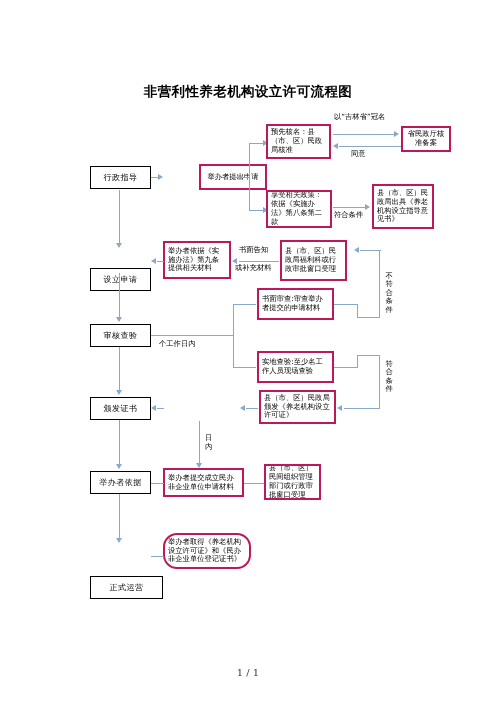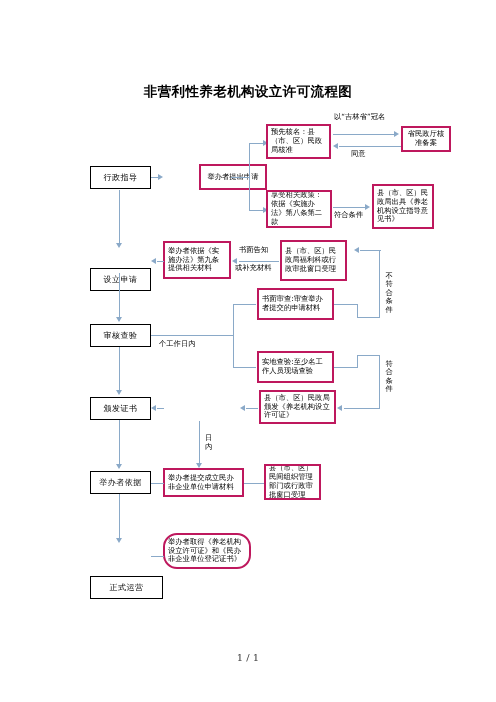--- a/index.html
+++ b/index.html
@@ -25,21 +25,21 @@
     text-align: center;
     font-family: "DejaVu Sans", "Liberation Sans", sans-serif;
     font-weight: bold;
     font-size: 13.5px;
     color: #000000;
     letter-spacing: 0.4px;
   }
   #footer {
     position: absolute;
     left: 0;
-    top: 652px;
+    top: 667px;
     width: 496px;
     text-align: center;
     font-size: 10px;
     color: #3a3a3a;
     font-family: "DejaVu Serif", "Liberation Serif", serif;
   }
 
   
   .box {
     position: absolute;

